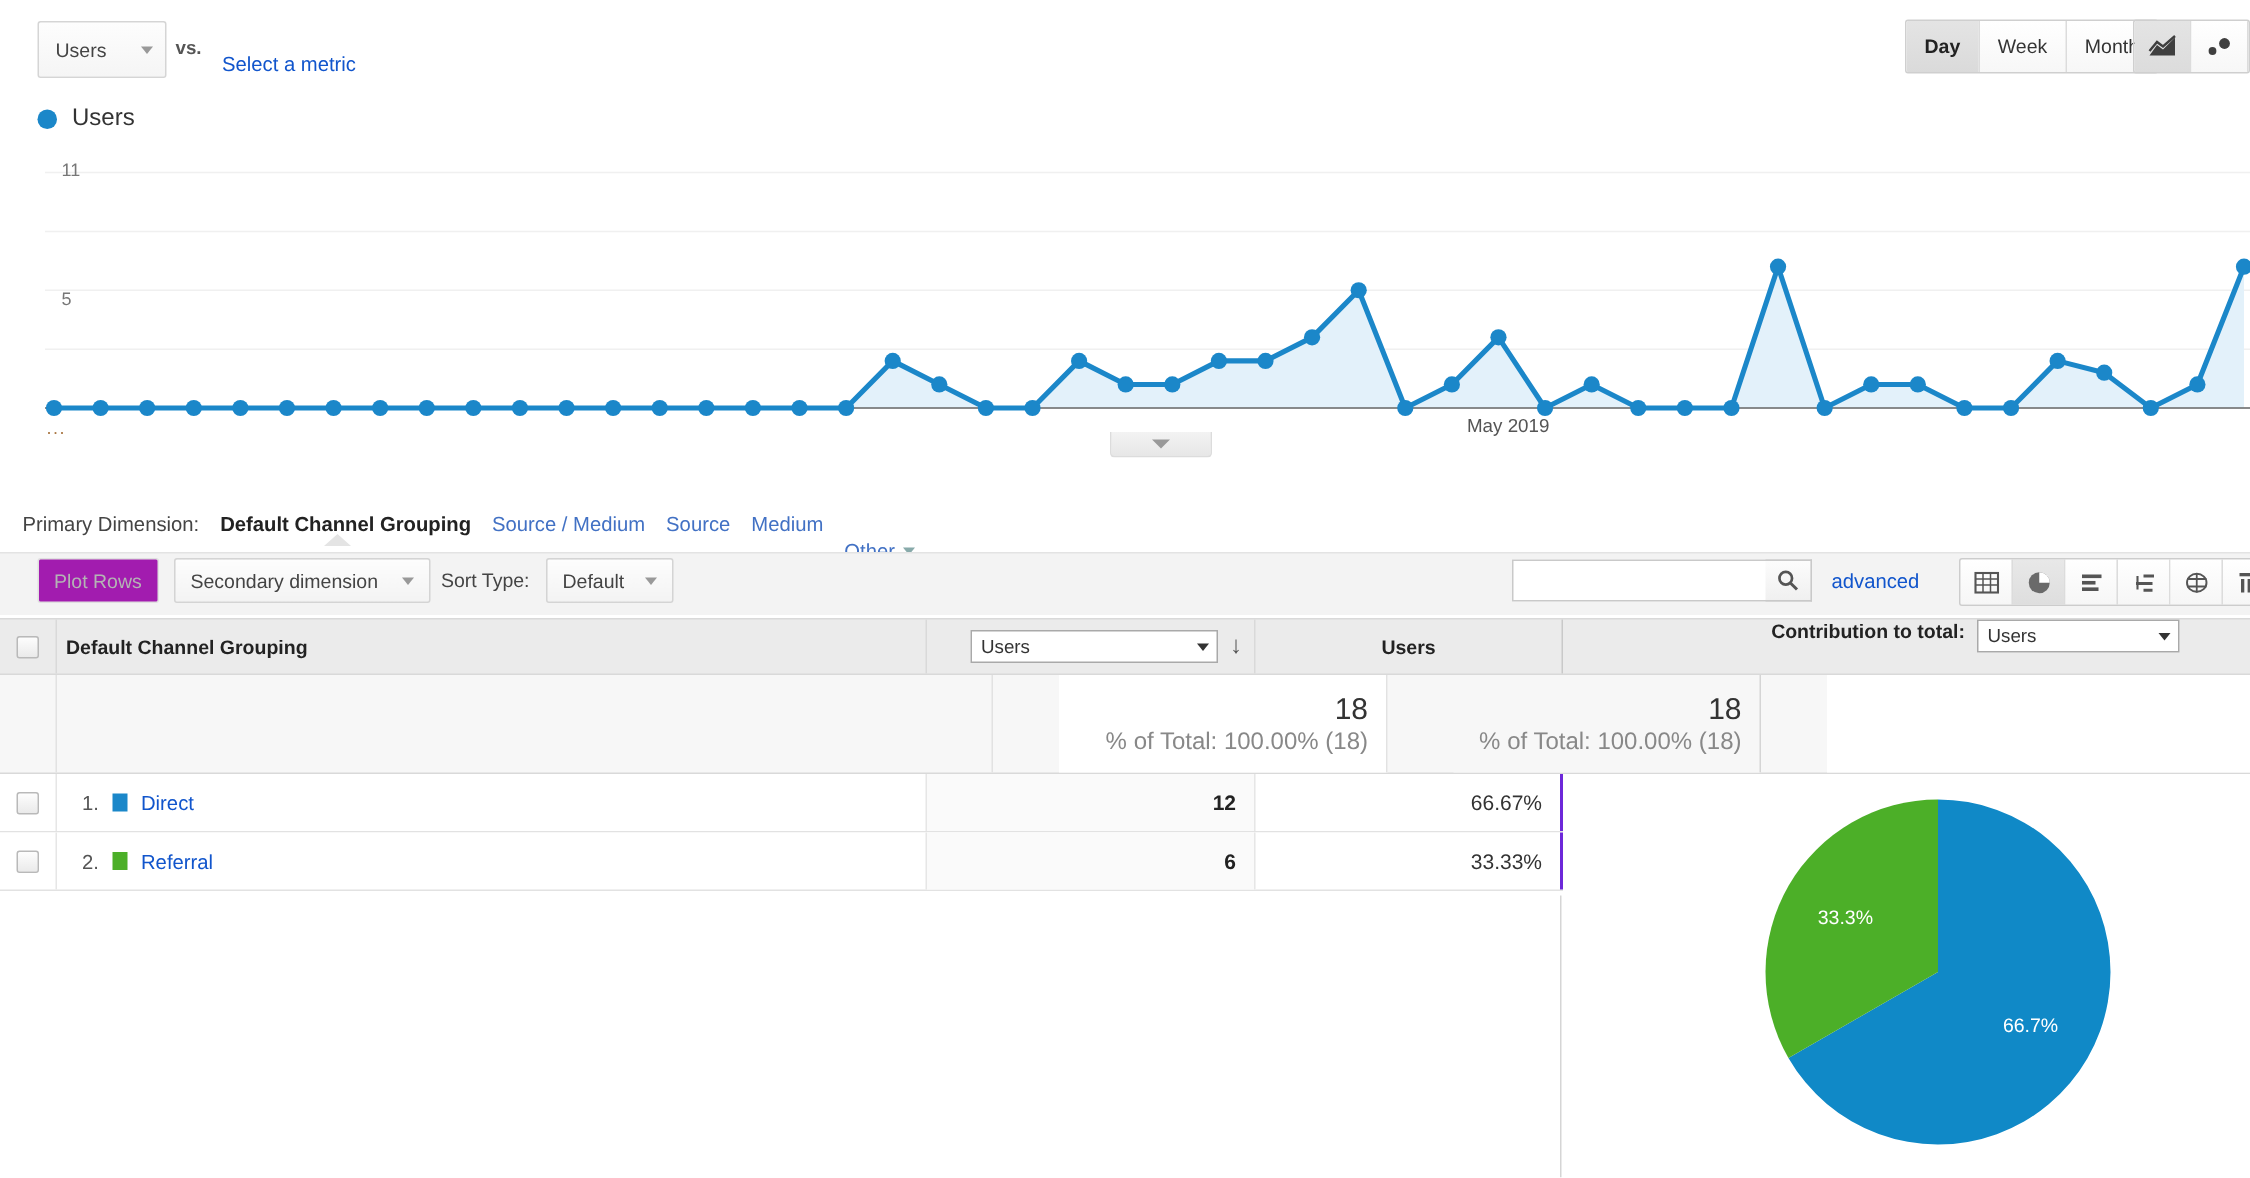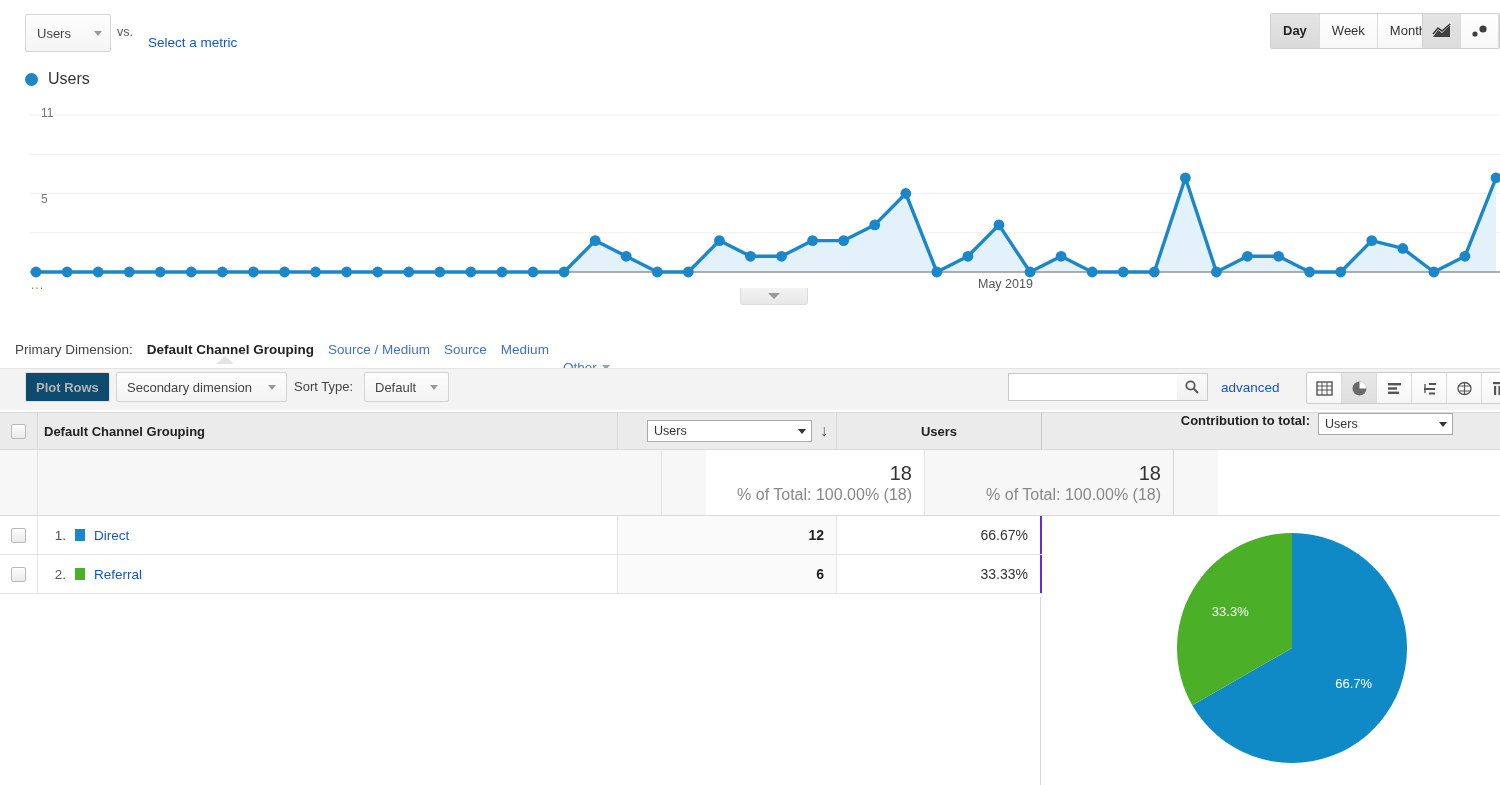--- a/index.html
+++ b/index.html
@@ -20,21 +20,21 @@
     position: absolute; left: 25px; top: 14px;
     width: 86px; height: 38px;
     border: 1px solid #d5d5d5; border-radius: 2px;
     background: linear-gradient(#fdfdfd, #f5f5f5);
     display: flex; align-items: center; padding: 0 8px 0 11px;
     font-size: 13px; color: #444; cursor: pointer;
   }
   .metric-select .cap { flex: 1; }
   .caret { width: 0; height: 0; border-left: 4px solid transparent;
            border-right: 4px solid transparent; border-top: 5px solid #999; }
-  .vs-label { position: absolute; left: 117px; top: 25px; font-weight: normal; font-size: 12.5px; color: #555; }
+  .vs-label { position: absolute; left: 117px; top: 25px; font-weight: bold; font-size: 12.5px; color: #555; }
   .select-metric-link { position: absolute; left: 148px; top: 35px; color: #1155cc; cursor: pointer; font-size: 13.5px; }
 
   .granularity { position: absolute; right: 61px; top: 13px; height: 36px; display: flex;
                  border: 1px solid #cfcfcf; border-radius: 2px; overflow: hidden; }
   .granularity div {
     padding: 0 12px; height: 34px; line-height: 34px; font-size: 13px; color: #333;
     background: linear-gradient(#ffffff, #f7f7f7); border-right: 1px solid #dcdcdc; cursor: pointer;
   }
   .granularity div:last-child { border-right: none; }
   .granularity div.on { background: linear-gradient(#e4e4e4, #dadada); color: #222; font-weight: bold; }
@@ -77,21 +77,21 @@
   .pd-arrow { position: absolute; left: 216px; top: 356px; width: 0; height: 0;
               border-left: 9px solid transparent; border-right: 9px solid transparent;
               border-bottom: 8px solid #e4e4e4; }
 
   
   .controls { position: absolute; left: 0; top: 368px; width: 1500px; height: 42px;
               background: #f3f3f3; border-top: 1px solid #e3e3e3; }
   .btn { height: 30px; border: 1px solid #d4d4d4; border-radius: 2px;
          background: linear-gradient(#fdfdfd, #f3f3f3); display: flex; align-items: center;
          padding: 0 10px; font-size: 13px; color: #444; cursor: pointer; }
-  .btn.disabled { color: #b4b4b4; background: #0c4a6e; border-color: #e0e0e0; cursor: default; font-weight: bold; }
+  .btn.disabled { color: #b4b4b4; background: #a21caf; border-color: #e0e0e0; cursor: default; }
   .plot-rows { position: absolute; left: 25px; top: 372px; }
   .second-dim { position: absolute; left: 116px; top: 372px; gap: 16px; }
   .sort-type-label { position: absolute; left: 294px; top: 379px; font-size: 13px; color: #444; }
   .sort-type { position: absolute; left: 364px; top: 372px; gap: 14px; }
 
   .searchbox { position: absolute; left: 1008px; top: 373px; width: 200px; height: 28px;
                border: 1px solid #c9c9c9; background: #fff; }
   .searchbtn { position: absolute; left: 1177px; top: 373px; width: 31px; height: 28px;
                border: 1px solid #c9c9c9; border-left: none; background: linear-gradient(#fcfcfc,#f0f0f0);
                display: flex; align-items: center; justify-content: center; cursor: pointer; }

